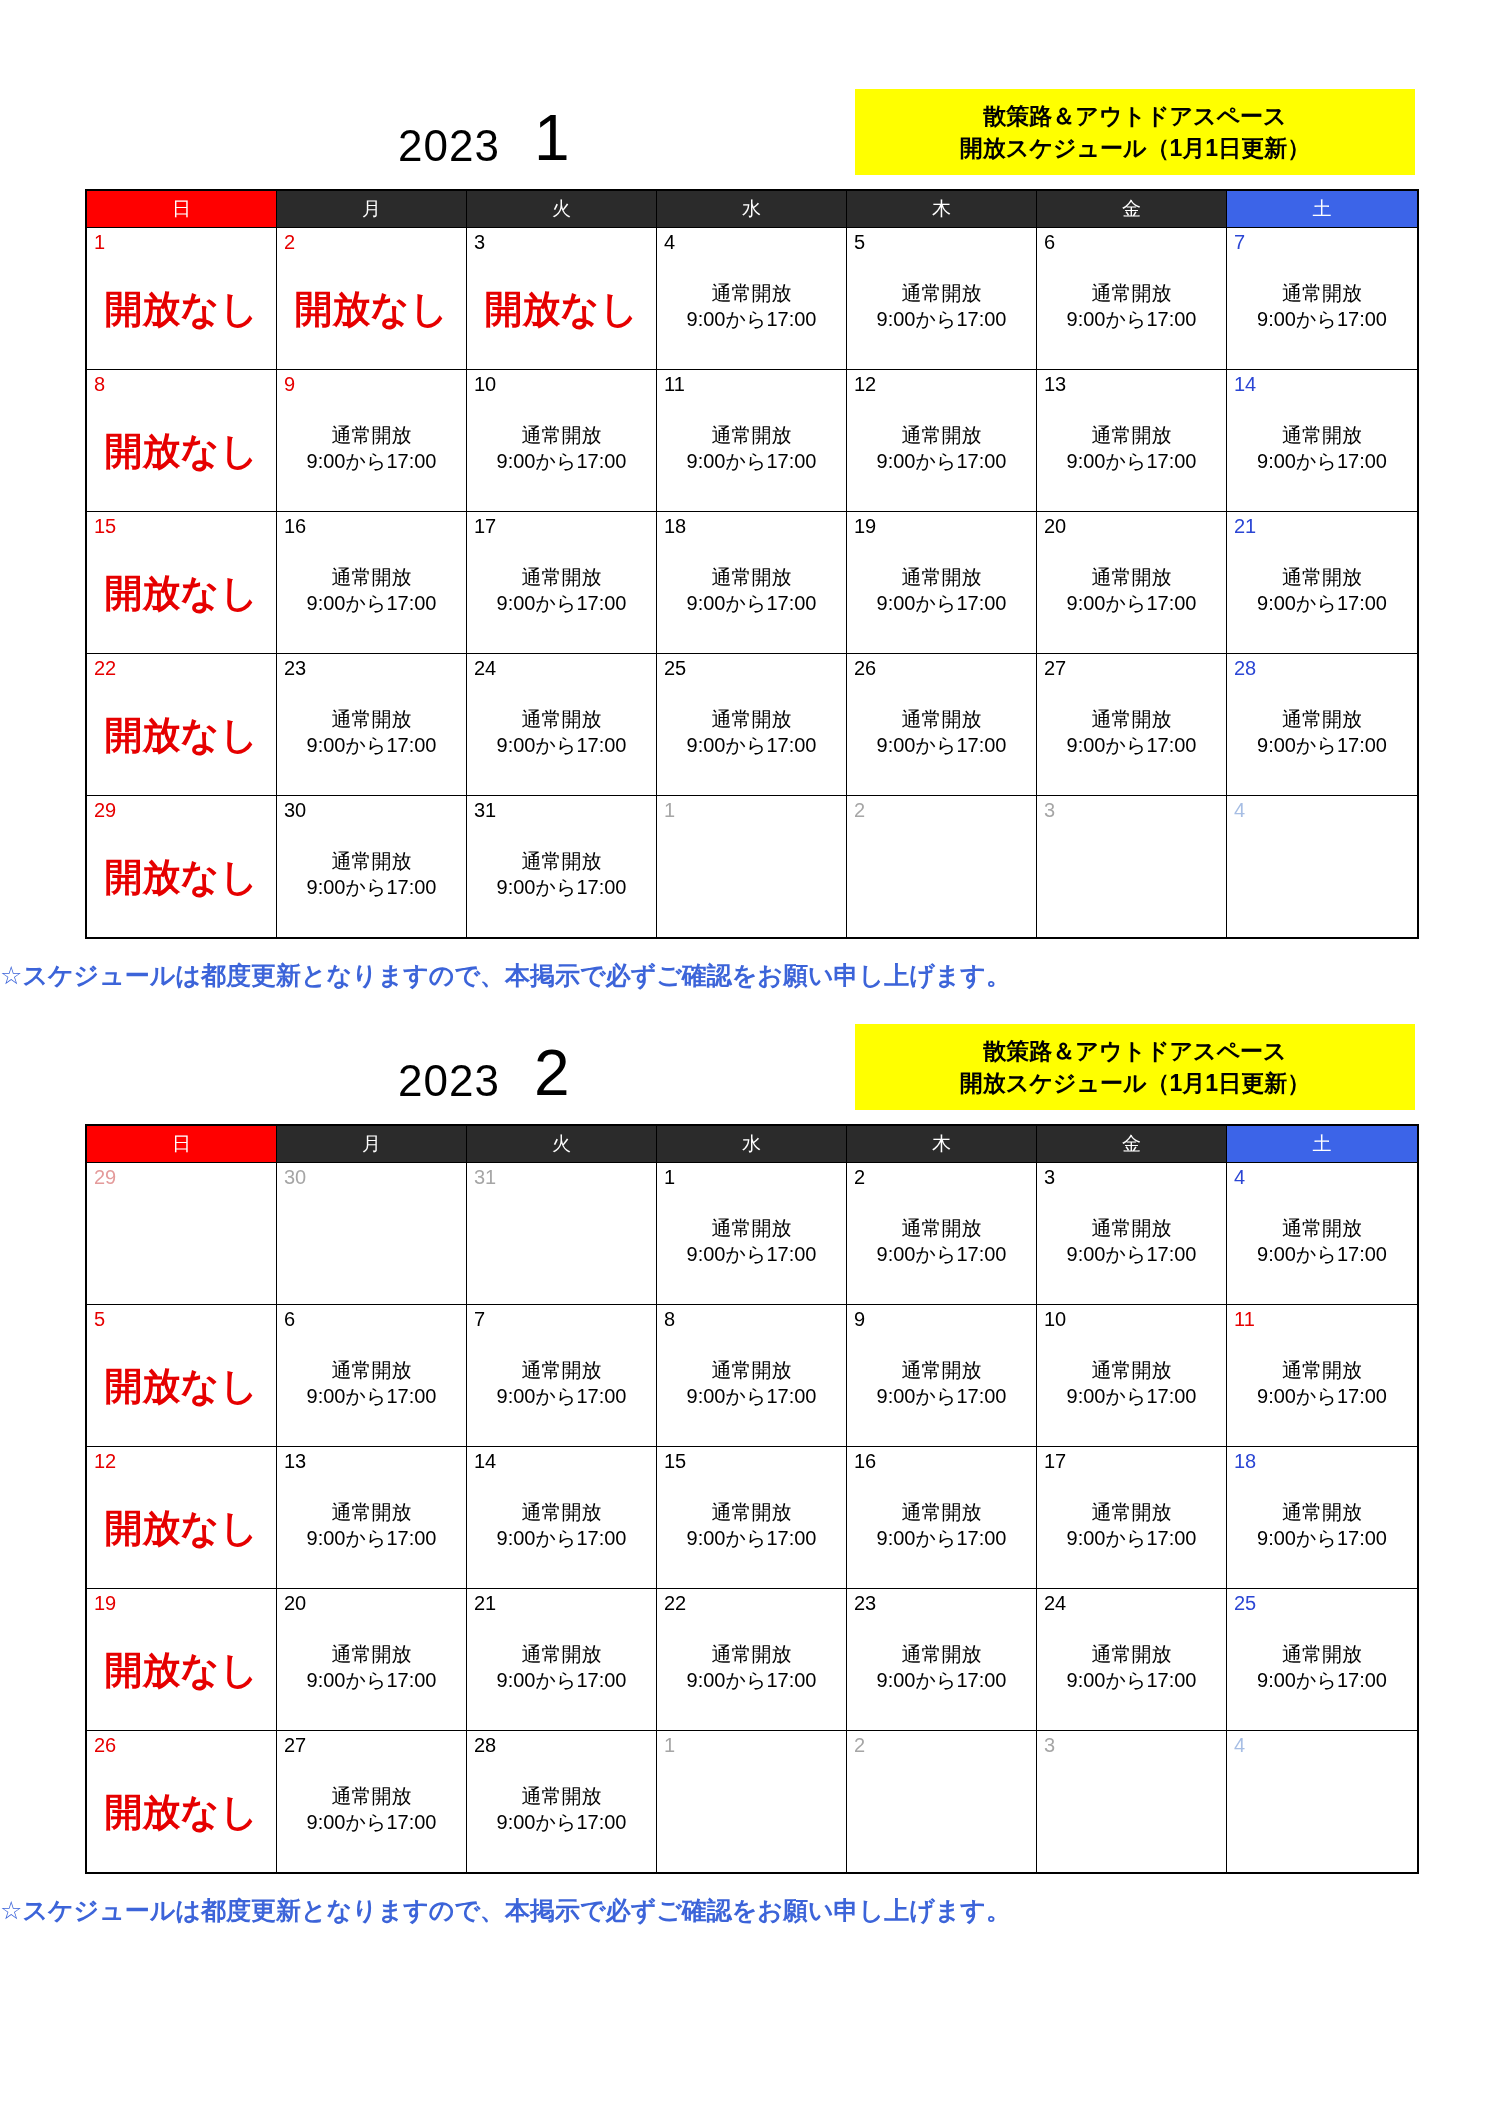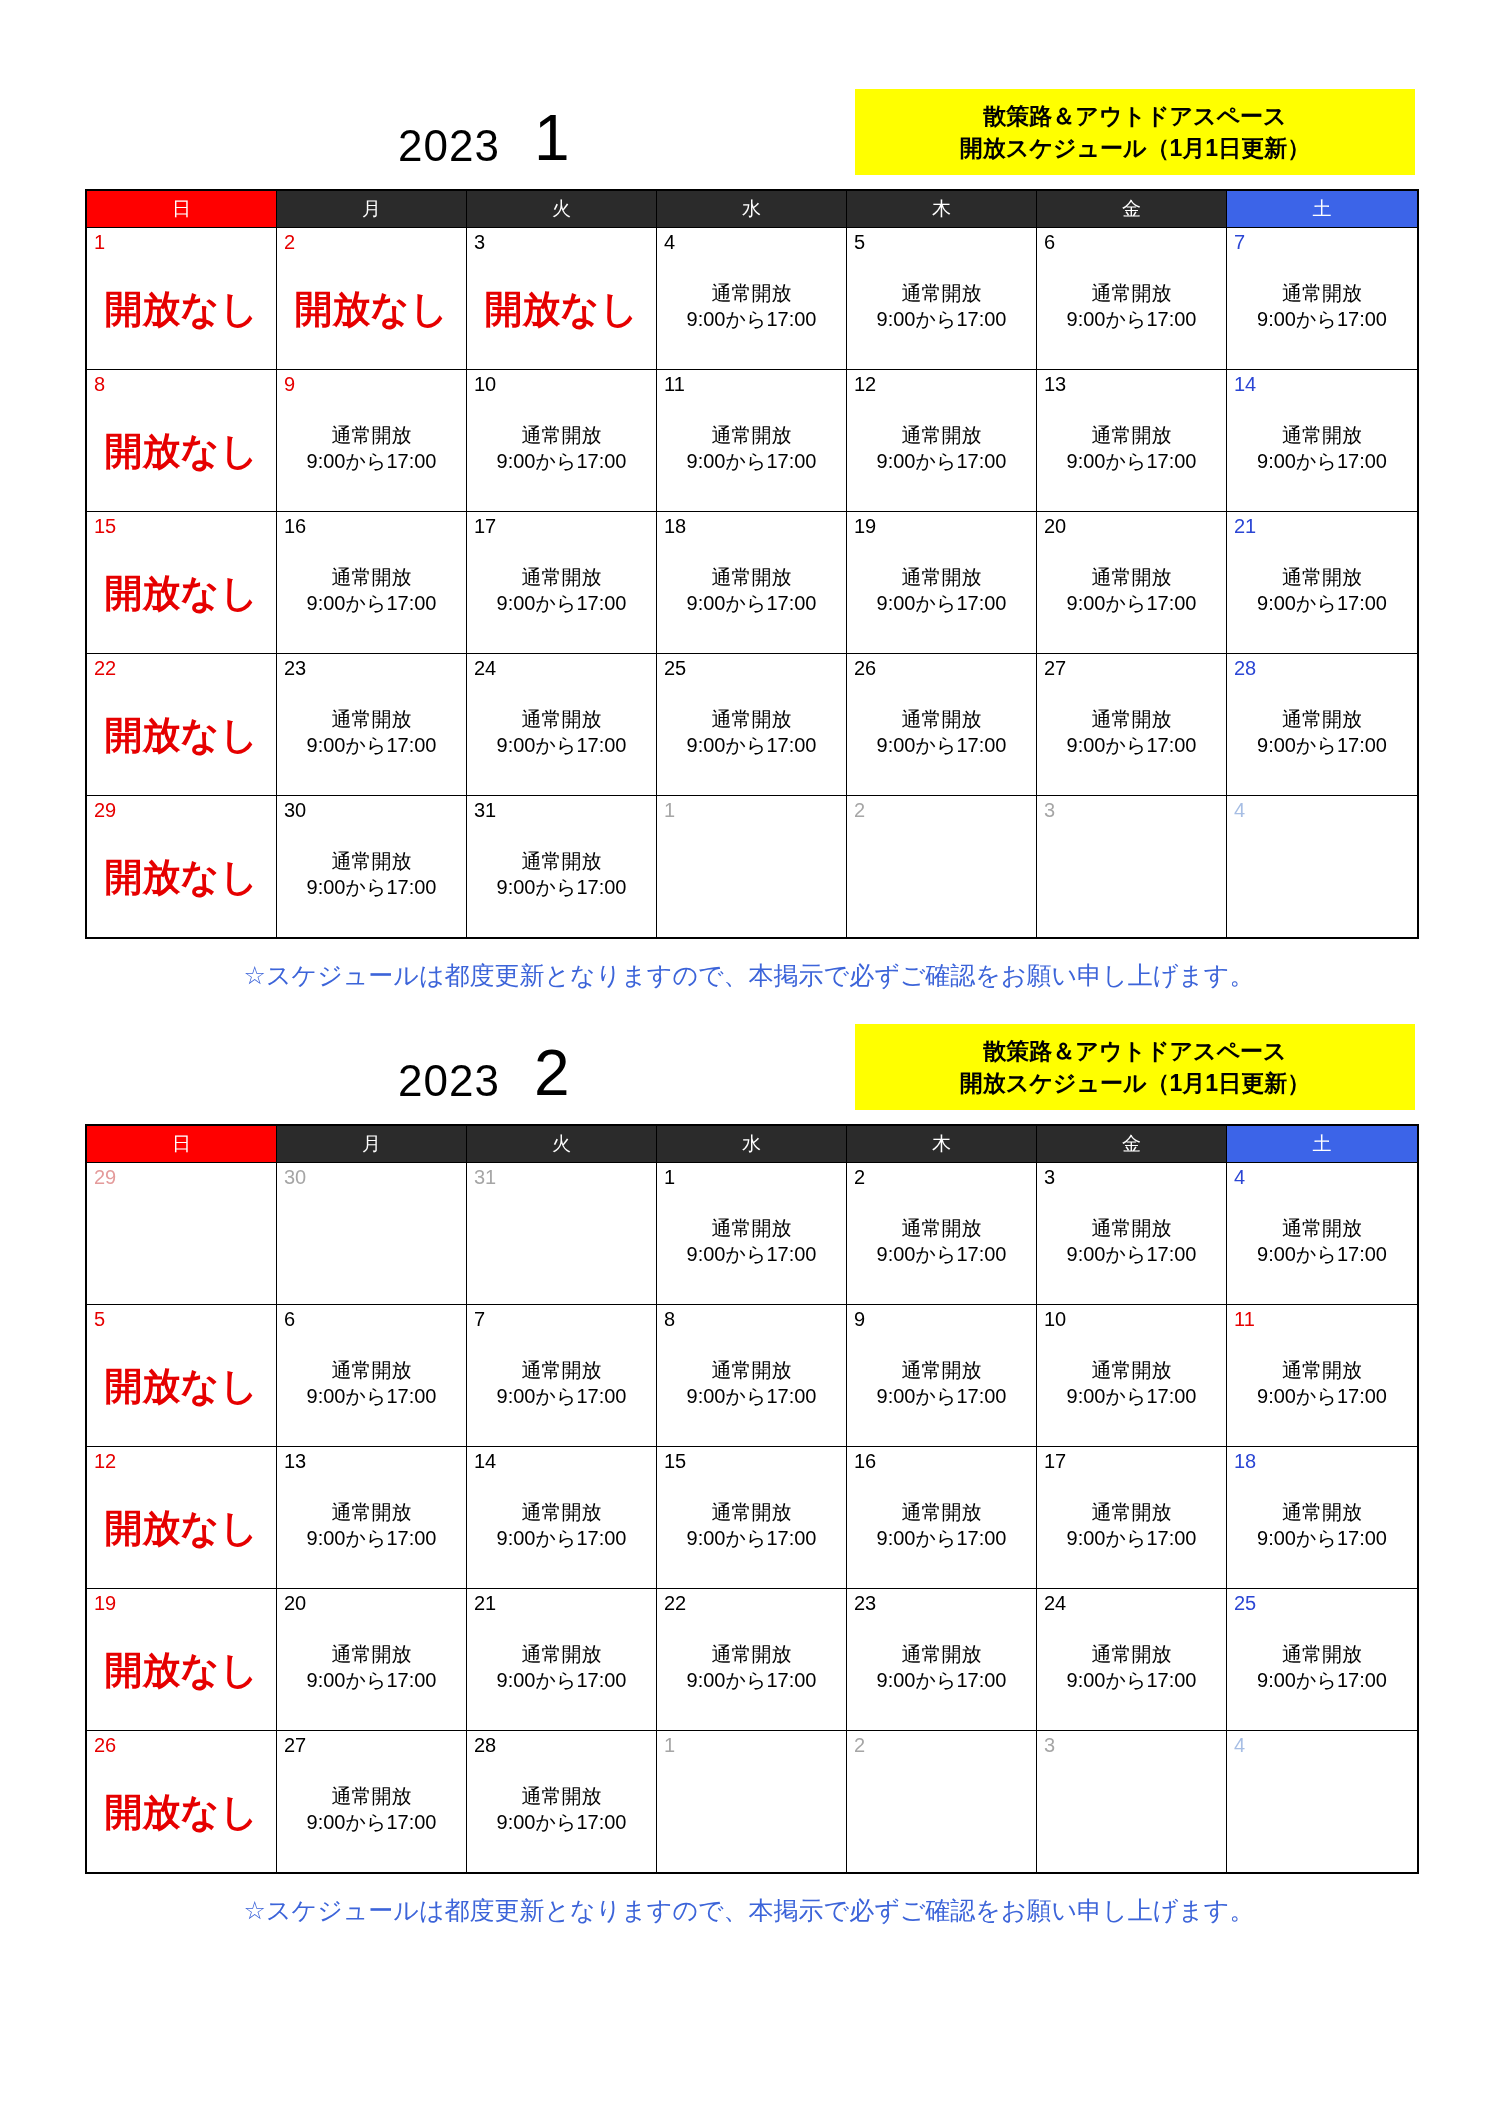--- a/index.html
+++ b/index.html
@@ -53,21 +53,21 @@
     position:absolute;top:56px;left:0;right:0;
     text-align:center;font-size:38px;font-weight:bold;
     letter-spacing:0px;
   }
   .open{
     position:absolute;top:52px;left:0;right:0;
     text-align:center;font-size:20px;line-height:26px;color:#000;
   }
   .note{
     position:absolute;top:884px;left:0;width:100%;
-    text-align:center;font-size:25px;font-weight:normal;
+    text-align:left;font-size:25px;font-weight:bold;
   }
 </style>
 </head>
 <body>
 
 <div class="month m0">
   <span class="year">2023</span>
   <span class="monthnum">1</span>
   <div class="banner" style="background: rgb(255, 255, 0);">
     <div>散策路＆アウトドアスペース</div>

